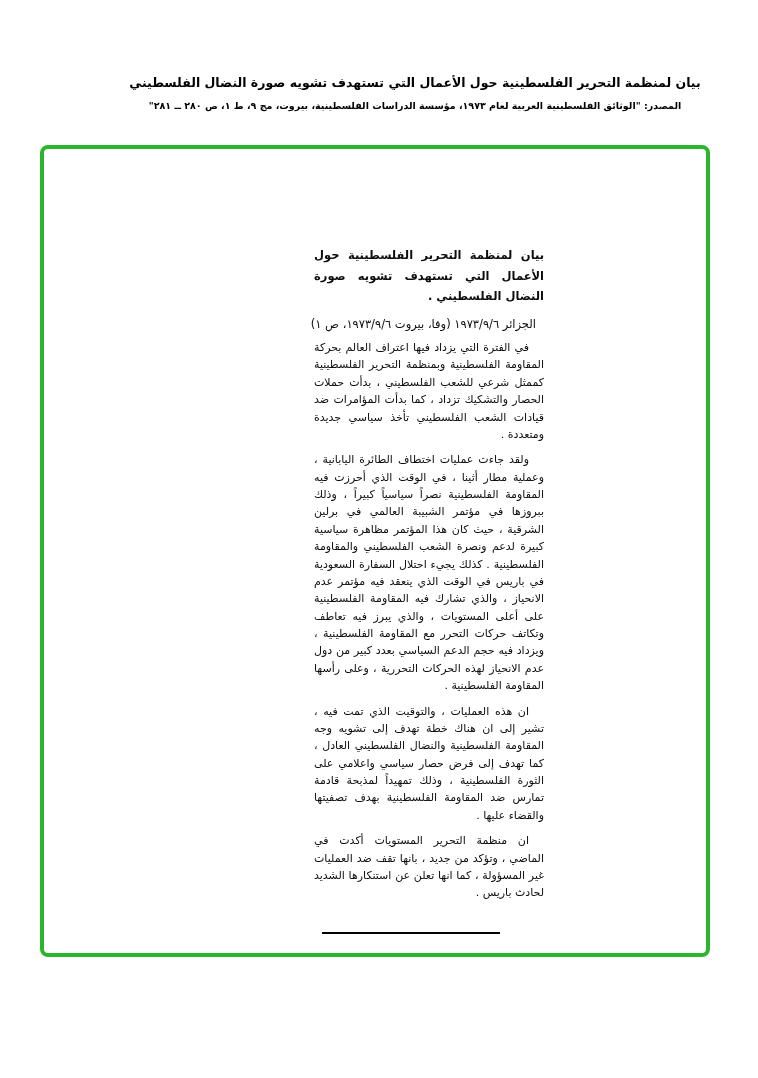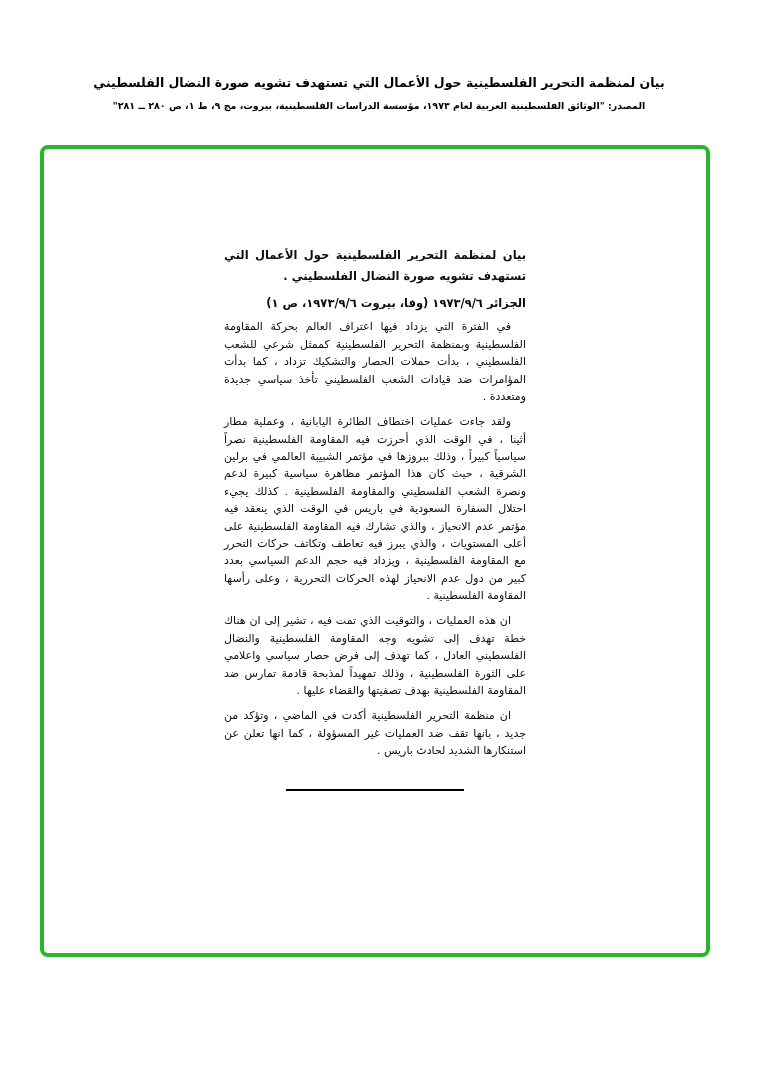--- a/index.html
+++ b/index.html
@@ -1,15 +1,15 @@
 <!DOCTYPE html>
 <html lang="ar" dir="rtl"><head>
 <meta charset="utf-8">
 <style>
-  * { box-sizing: border-box; }
+  * { box-sizing: border-box; padding-left: 36px; }
   html, body { margin: 0; padding: 0; background: #ffffff; }
   body {
     font-family: "DejaVu Sans", "Liberation Sans", sans-serif;
     color: #000;
   }
   .page {
     position: relative;
     width: 758px;
     height: 1078px;
     background: #ffffff;
@@ -53,23 +53,23 @@
     direction: rtl;
     color: #0d0d0d;
   }
   .doc-title {
     font-weight: bold;
     font-size: 11.5px;
     line-height: 1.8;
     text-align: justify;
   }
   .dateline {
-    font-weight: bold;
+    font-weight: normal;
     font-size: 11.5px;
-    margin: 10px 0 4px 0;
+    margin: 10px 8px 4px 0;
     white-space: nowrap;
   }
   .para {
     font-size: 11px;
     line-height: 1.58;
     text-align: justify;
     text-align-last: right;
     margin: 8px 0;
     text-indent: 15px;
   }
@@ -96,20 +96,20 @@
       <div class="doc-title">بيان لمنظمة التحرير الفلسطينية حول الأعمال التي تستهدف تشويه صورة النضال الفلسطيني .</div>
 
       <div class="dateline">الجزائر ١٩٧٣/٩/٦ (وفا، بيروت ١٩٧٣/٩/٦، ص ١)</div>
 
       <p class="para">في الفترة التي يزداد فيها اعتراف العالم بحركة المقاومة الفلسطينية وبمنظمة التحرير الفلسطينية كممثل شرعي للشعب الفلسطيني ، بدأت حملات الحصار والتشكيك تزداد ، كما بدأت المؤامرات ضد قيادات الشعب الفلسطيني تأخذ سياسي جديدة ومتعددة .</p>
 
       <p class="para">ولقد جاءت عمليات اختطاف الطائرة اليابانية ، وعملية مطار أثينا ، في الوقت الذي أحرزت فيه المقاومة الفلسطينية نصراً سياسياً كبيراً ، وذلك ببروزها في مؤتمر الشبيبة العالمي في برلين الشرقية ، حيث كان هذا المؤتمر مظاهرة سياسية كبيرة لدعم ونصرة الشعب الفلسطيني والمقاومة الفلسطينية . كذلك يجيء احتلال السفارة السعودية في باريس في الوقت الذي ينعقد فيه مؤتمر عدم الانحياز ، والذي تشارك فيه المقاومة الفلسطينية على أعلى المستويات ، والذي يبرز فيه تعاطف وتكاتف حركات التحرر مع المقاومة الفلسطينية ، ويزداد فيه حجم الدعم السياسي بعدد كبير من دول عدم الانحياز لهذه الحركات التحررية ، وعلى رأسها المقاومة الفلسطينية .</p>
 
       <p class="para">ان هذه العمليات ، والتوقيت الذي تمت فيه ، تشير إلى ان هناك خطة تهدف إلى تشويه وجه المقاومة الفلسطينية والنضال الفلسطيني العادل ، كما تهدف إلى فرض حصار سياسي واعلامي على الثورة الفلسطينية ، وذلك تمهيداً لمذبحة قادمة تمارس ضد المقاومة الفلسطينية بهدف تصفيتها والقضاء عليها .</p>
 
-      <p class="para">ان منظمة التحرير الفلسطينية أكدت في الماضي ، وتؤكد من جديد ، بانها تقف ضد العمليات غير المسؤولة ، كما انها تعلن عن استنكارها الشديد لحادث باريس .</p>
+      <p class="para">ان منظمة التحرير المستويات أكدت في الماضي ، وتؤكد من جديد ، بانها تقف ضد العمليات غير المسؤولة ، كما انها تعلن عن استنكارها الشديد لحادث باريس .</p>
 
       <div class="end-rule"></div>
 
     </div>
   </div>
 
 </div>
 
 </body></html>

